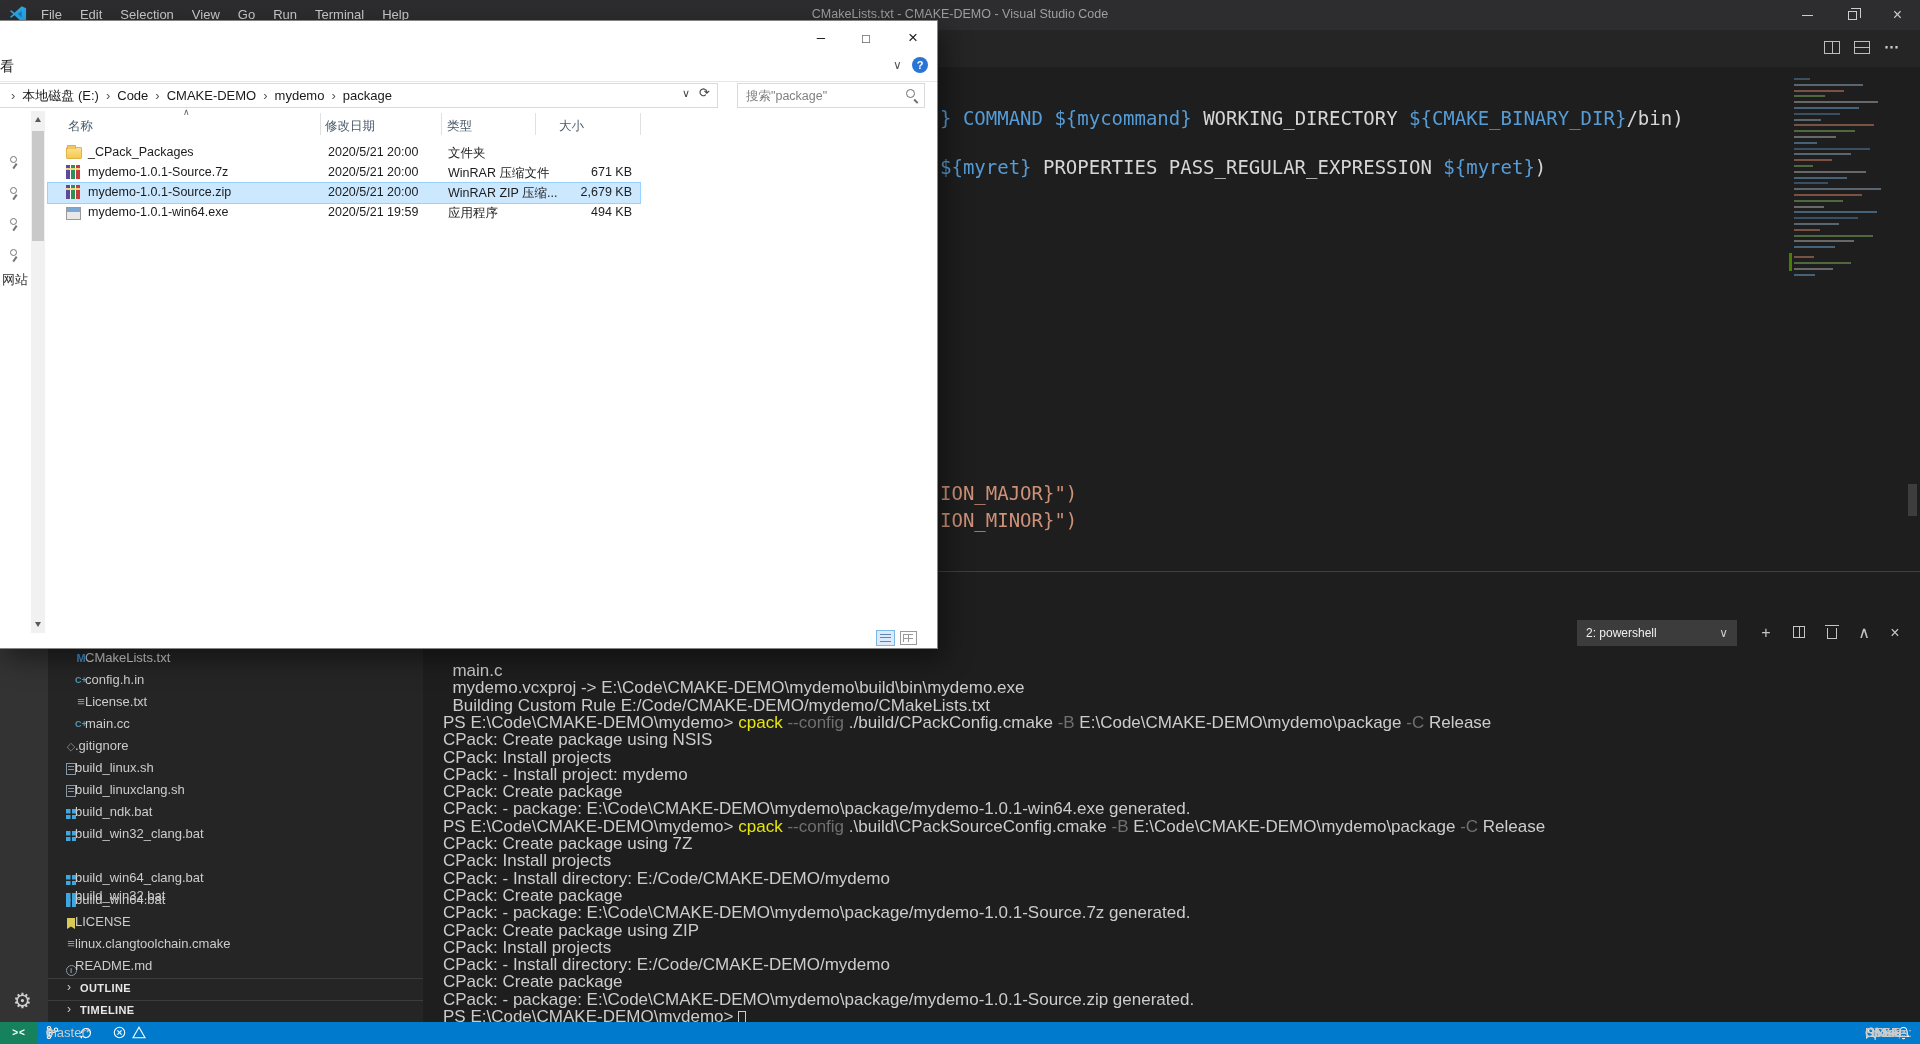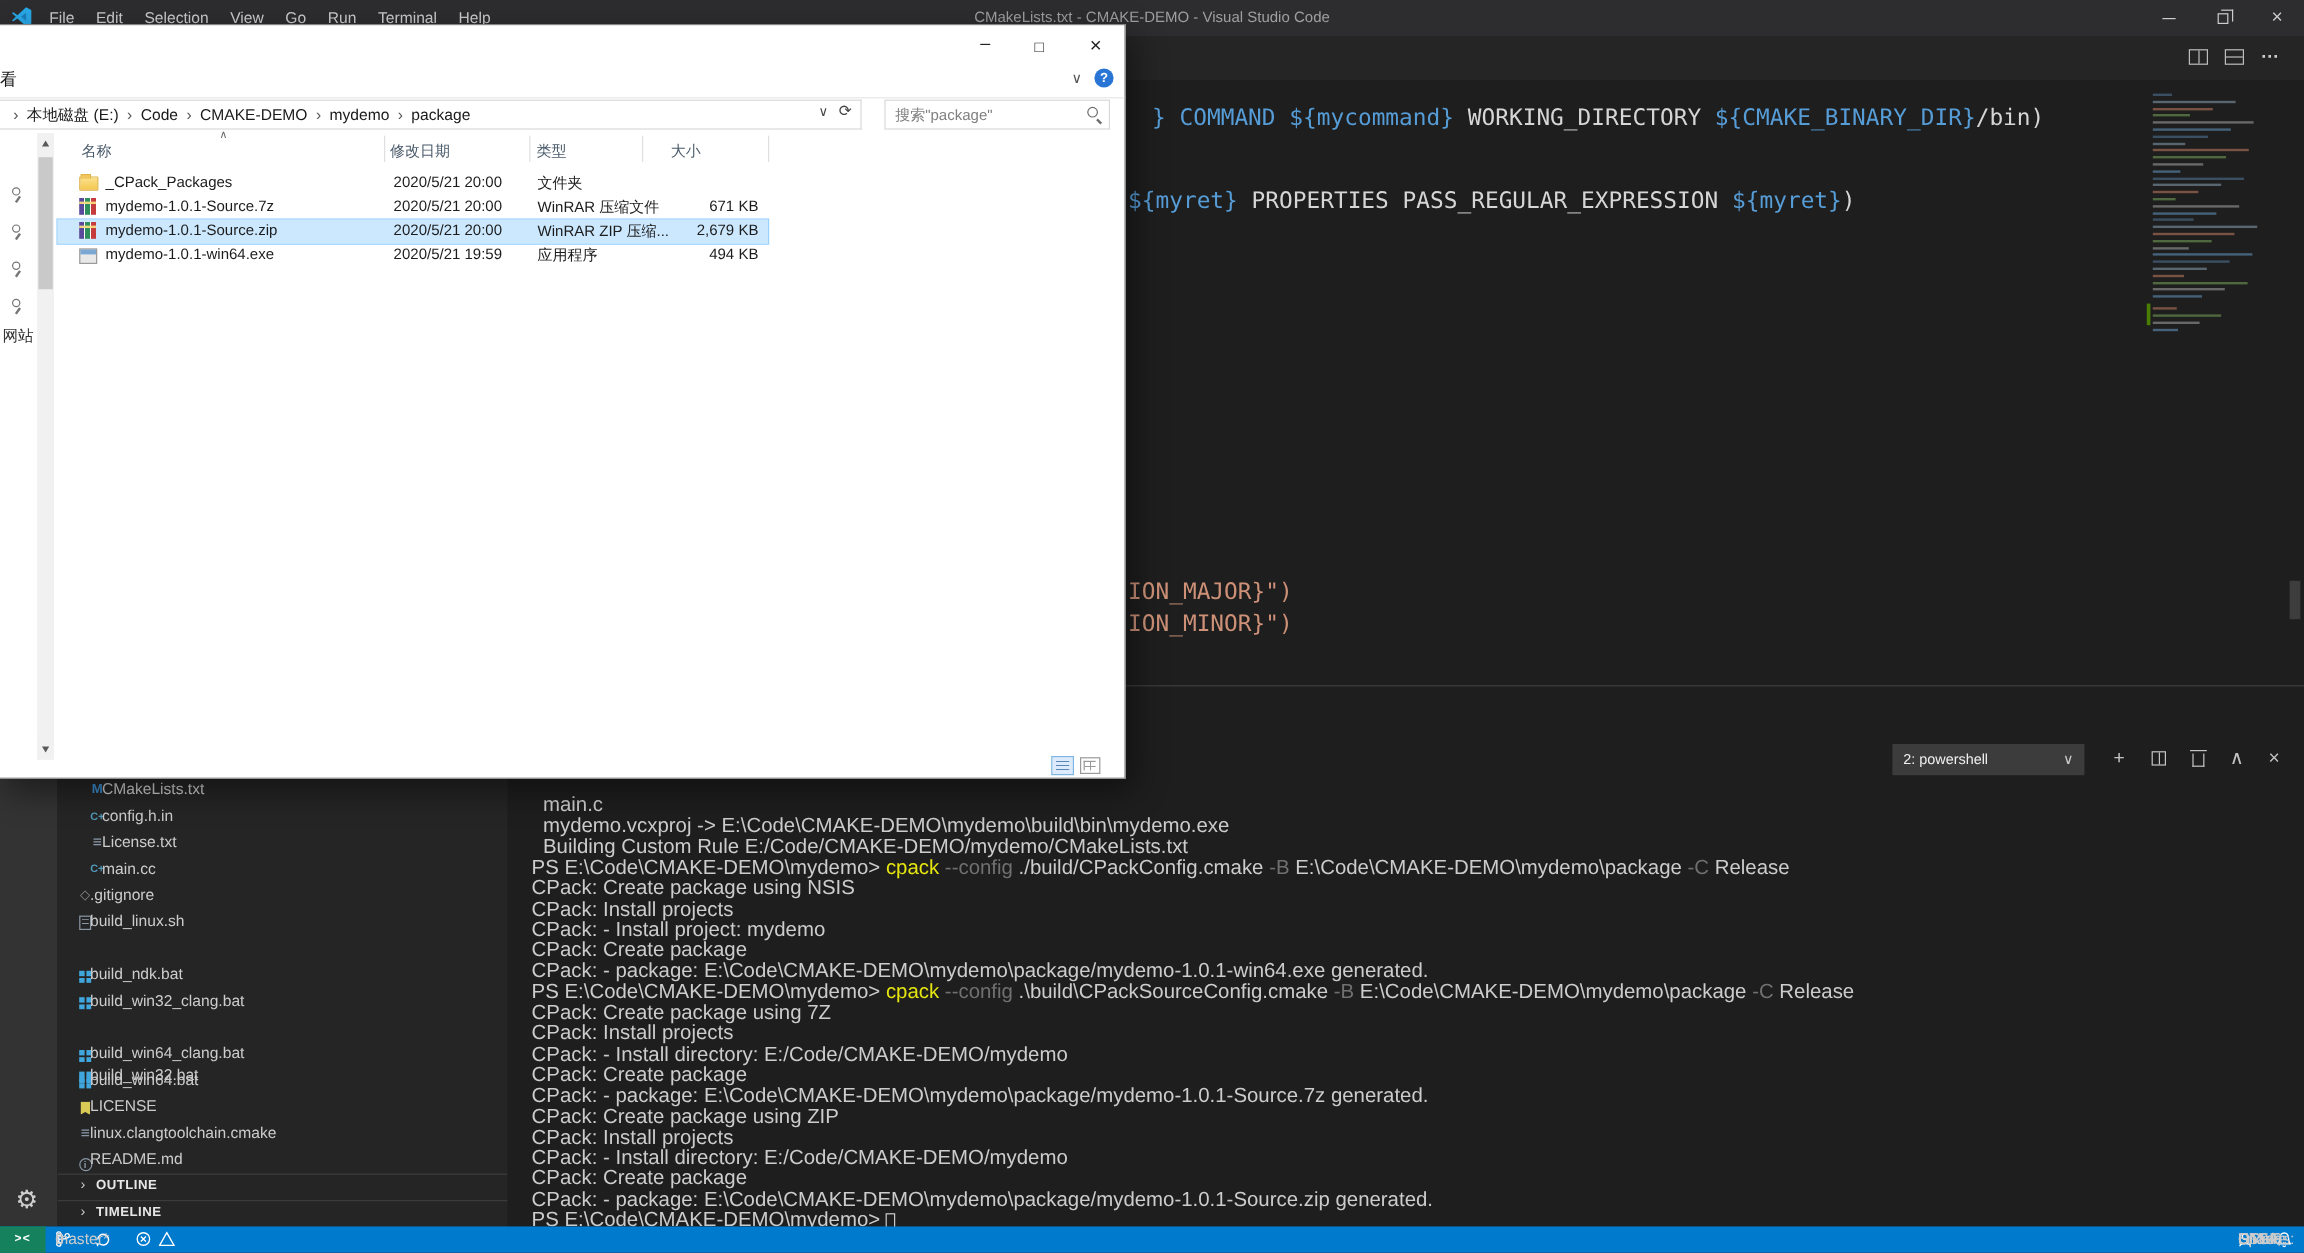--- a/index.html
+++ b/index.html
@@ -202,20 +202,24 @@
       <span class="sb-label" style="left: 37px;">main.cc</span>
     </div>
     <div class="sb-item" style="top: 705px;">
       <span class="sb-icon i-git" style="left: 15px;">◇</span>
       <span class="sb-label" style="left: 27px;">.gitignore</span>
     </div>
     <div class="sb-item" style="top: 727px;">
       <span class="sb-icon i-doc" style="left: 15px;"><i></i></span>
       <span class="sb-label" style="left: 27px;">build_linux.sh</span>
     </div>
+    <div class="sb-item" style="top: 749px;">
+      <span class="sb-icon i-doc" style="left: 15px;"><i></i></span>
+      <span class="sb-label" style="left: 27px;">build_linuxclang.sh</span>
+    </div>
     <div class="sb-item" style="top: 771px;">
       <span class="sb-icon i-win" style="left: 15px;"><i></i></span>
       <span class="sb-label" style="left: 27px;">build_ndk.bat</span>
     </div>
     <div class="sb-item" style="top: 793px;">
       <span class="sb-icon i-win" style="left: 15px;"><i></i></span>
       <span class="sb-label" style="left: 27px;">build_win32_clang.bat</span>
     </div>
     <div class="sb-item" style="top: 855px;">
       <span class="sb-icon i-win" style="left: 15px;"><i></i></span>
@@ -250,21 +254,21 @@
       <span class="sec-label">TIMELINE</span>
     </div>
   </div>
 
 <div class="abs" id="tabstrip">
   <div class="tbicon box" style="left:1401px;"></div>
   <div class="tbicon box box2" style="left:1431px;"></div>
   <div class="tbicon" id="tb-more" style="left:1461px;">⋯</div>
 </div>
 <div class="abs" id="editor">
-    <div class="eline" style="top: 20px; margin-left: 20px;"><span class="c-blue">} </span><span class="c-blue">COMMAND </span><span class="c-blue">${mycommand}</span><span class="c-white"> WORKING_DIRECTORY </span><span class="c-blue">${CMAKE_BINARY_DIR}</span><span class="c-white">/bin)</span></div>
+    <div class="eline" style="top: 40px;"><span class="c-blue">} </span><span class="c-blue">COMMAND </span><span class="c-blue">${mycommand}</span><span class="c-white"> WORKING_DIRECTORY </span><span class="c-blue">${CMAKE_BINARY_DIR}</span><span class="c-white">/bin)</span></div>
     <div class="eline" style="top: 89px;"><span class="c-blue">${myret}</span><span class="c-white"> PROPERTIES PASS_REGULAR_EXPRESSION </span><span class="c-blue">${myret}</span><span class="c-white">)</span></div>
     <div class="eline" style="top: 415px;"><span class="c-orange">ION_MAJOR}")</span></div>
     <div class="eline" style="top: 442px;"><span class="c-orange">ION_MINOR}")</span></div>
   </div>
 <div class="abs" id="minimap">
     <div class="mmbar" style="top: 0px; width: 16px; background: rgb(79, 111, 143);"></div>
     <div class="mmbar" style="top: 5.8px; width: 69px; background: rgb(129, 149, 165);"></div>
     <div class="mmbar" style="top: 11.6px; width: 50px; background: rgb(181, 116, 92);"></div>
     <div class="mmbar" style="top: 17.4px; width: 31px; background: rgb(111, 154, 85);"></div>
     <div class="mmbar" style="top: 23.2px; width: 84px; background: rgb(154, 154, 154);"></div>

